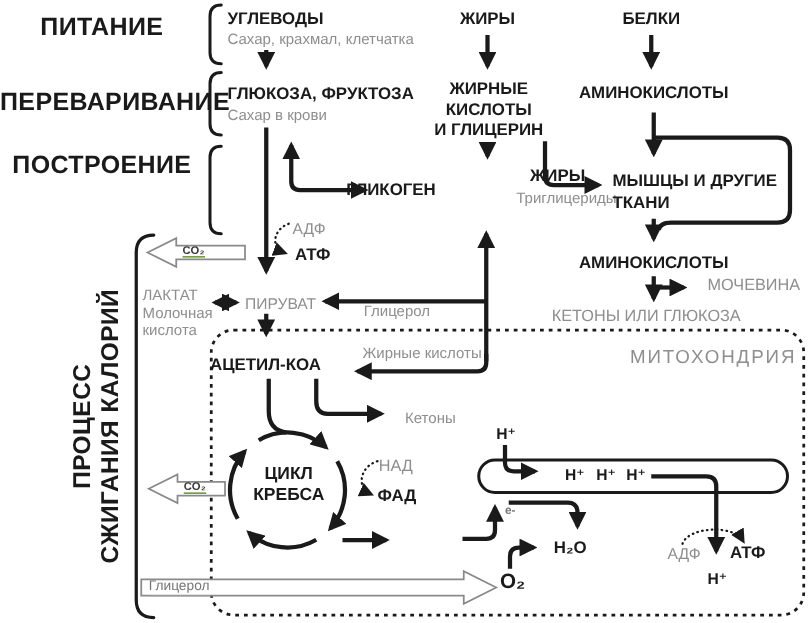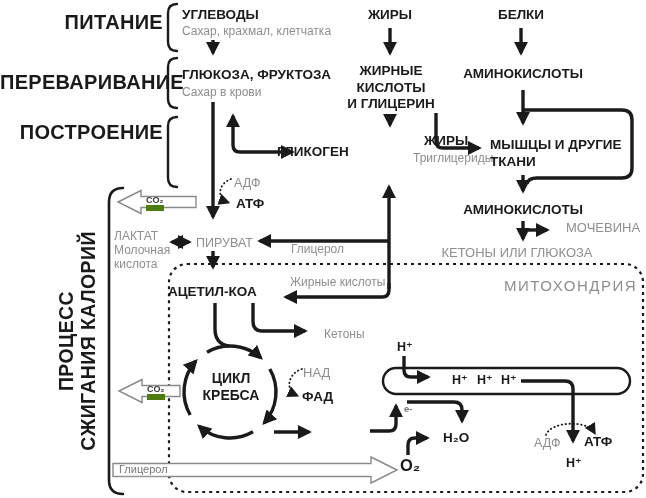--- a/index.html
+++ b/index.html
@@ -2,25 +2,25 @@
 <html><head>
 <meta charset="utf-8">
 <style>
   html,body{margin:0;padding:0;background:#fff;}
   #canvas{position:relative;width:646px;height:498px;background:#fff;overflow:hidden;
           font-family:"Liberation Sans","DejaVu Sans",sans-serif;color:#1a1a1a;}
   #wires{position:absolute;left:0;top:0;width:646px;height:498px;}
   .t{position:absolute;white-space:nowrap;line-height:1.15;}
   .bold{font-weight:700;}
   .muted{color:#8e8e8e;}
-  .stage{left:0;width:163px;text-align:right;font-size:20px;font-weight:700;letter-spacing:.3px;}
+  .stage{left:0;width:163px;text-align:center;font-size:20px;font-weight:700;letter-spacing:.3px;}
   .node{font-size:13.5px;font-weight:700;}
   .sub{font-size:12px;color:#8e8e8e;}
   .ctr{text-align:center;}
-  .gas{font-size:9px;font-weight:700;color:#3a3a3a;border-bottom:6px solid #4d7c0f;padding-bottom:0px;}
+  .gas{font-size:9px;font-weight:700;color:#3a3a3a;border-bottom:1px solid #4d7c0f;padding-bottom:0px;}
   .hplus{font-size:12.5px;font-weight:700;}
   #burning{left:-53px;top:319px;width:260px;height:44px;transform:rotate(-90deg);
            text-align:center;font-size:19.5px;font-weight:700;line-height:22px;letter-spacing:.4px;white-space:nowrap;}
 </style>
 </head>
 <body>
 
 <div id="canvas">
 
   <svg id="wires" viewBox="0 0 646 498">

